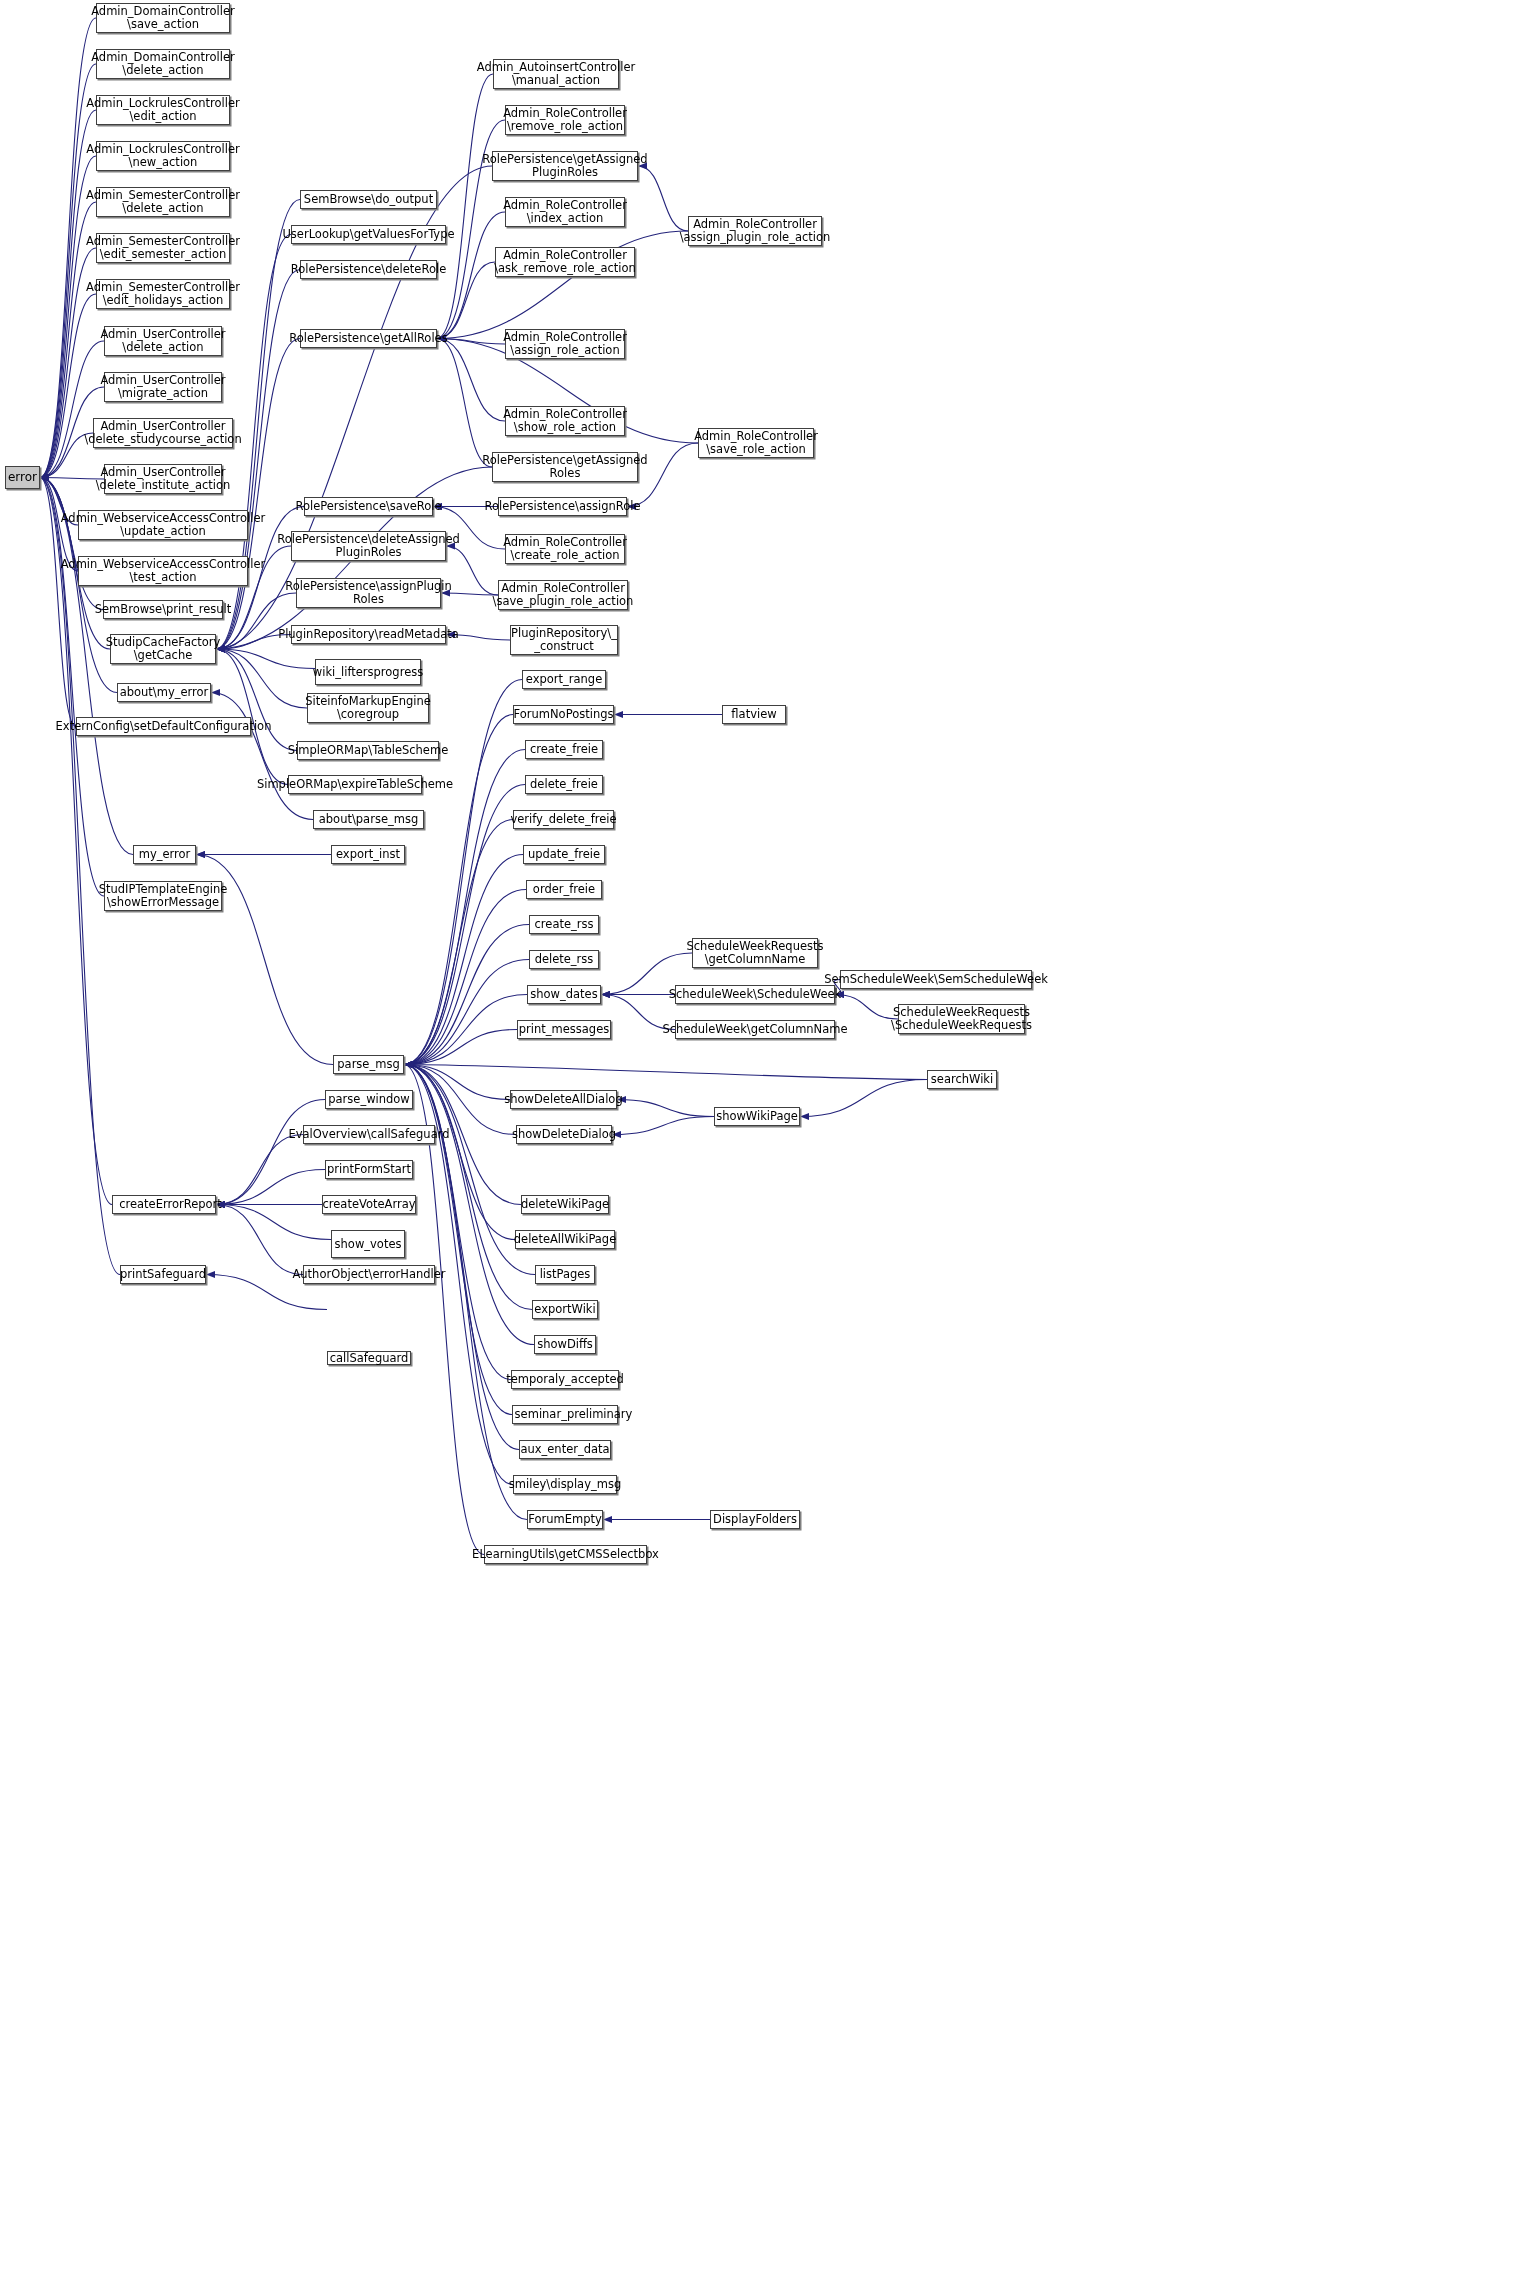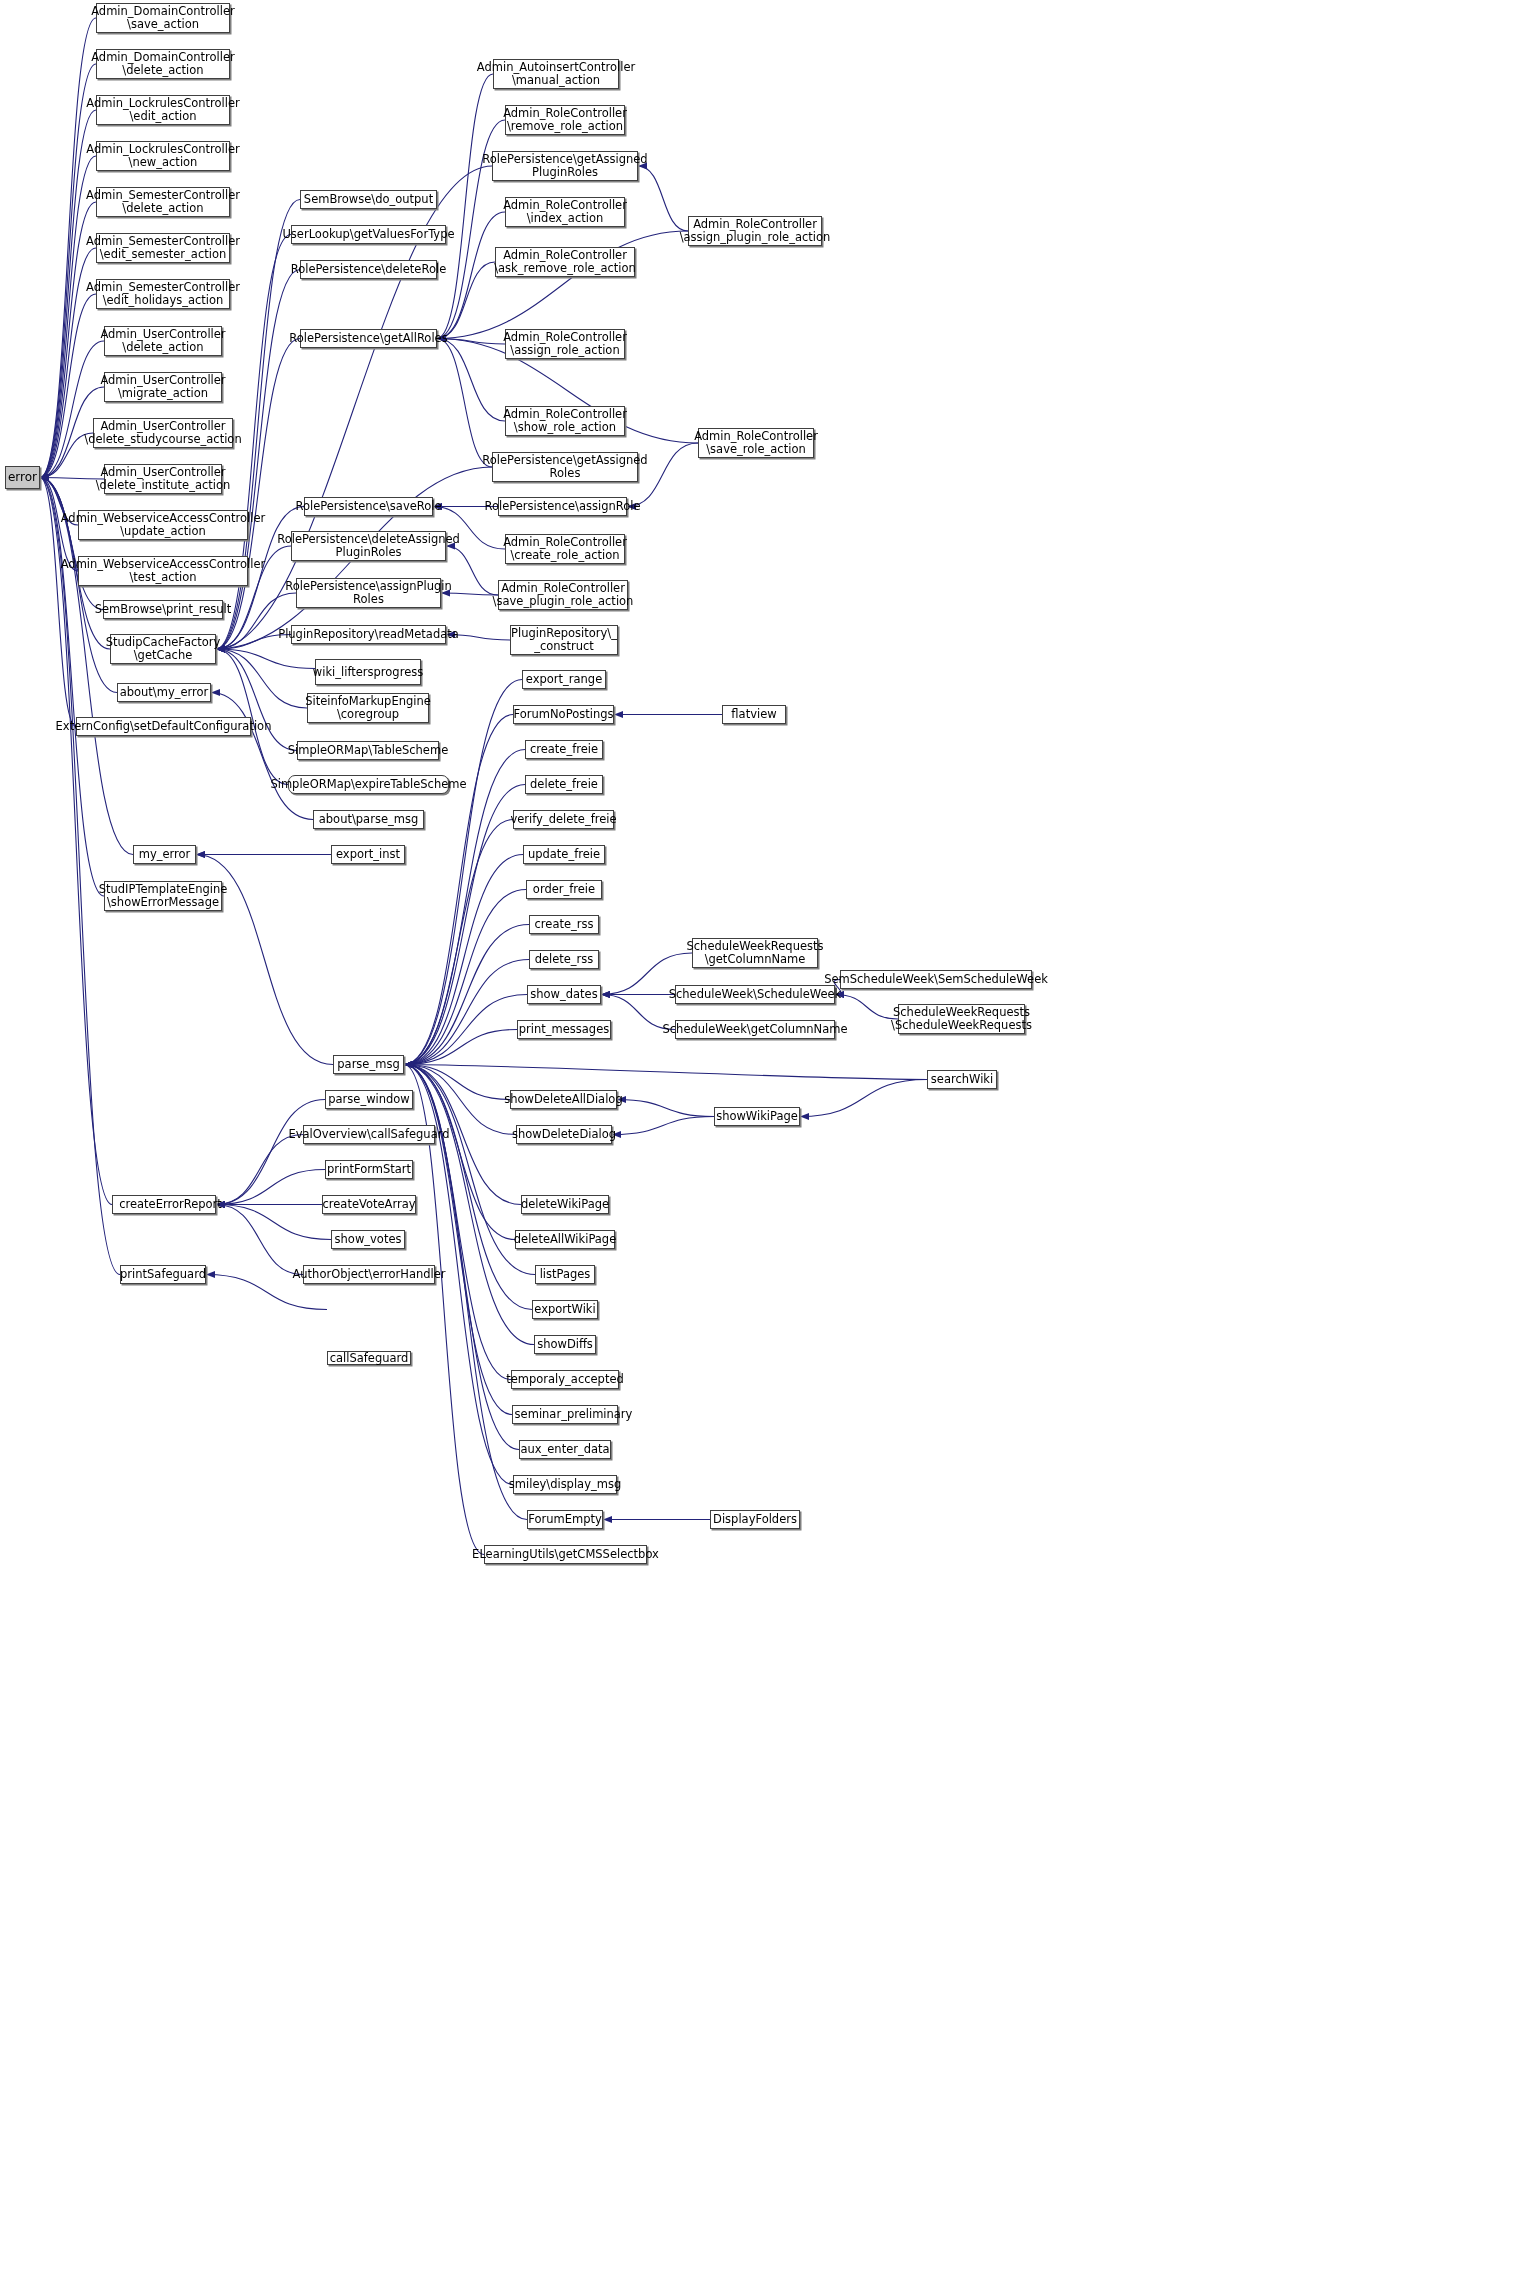--- a/index.html
+++ b/index.html
@@ -259,29 +259,29 @@
       <div class="node" style="left: 304px; top: 497px; width: 129px; height: 19px;">RolePersistence\saveRole</div>
       <div class="node" style="left: 291px; top: 531px; width: 155px; height: 30px;">RolePersistence\deleteAssigned
 PluginRoles</div>
       <div class="node" style="left: 296px; top: 578px; width: 145px; height: 30px;">RolePersistence\assignPlugin
 Roles</div>
       <div class="node" style="left: 291px; top: 625px; width: 155px; height: 19px;">PluginRepository\readMetadata</div>
       <div class="node" style="left: 315px; top: 659px; width: 106px; height: 26px;">wiki_liftersprogress</div>
       <div class="node" style="left: 307px; top: 693px; width: 122px; height: 30px;">SiteinfoMarkupEngine
 \coregroup</div>
       <div class="node" style="left: 297px; top: 741px; width: 142px; height: 19px;">SimpleORMap\TableScheme</div>
-      <div class="node" style="left: 288px; top: 775px; width: 161px; height: 19px; border-radius: 7px;">SimpleORMap\expireTableScheme</div>
+      <div class="node" style="left: 288px; top: 775px; width: 134px; height: 19px;">SimpleORMap\expireTableScheme</div>
       <div class="node" style="left: 313px; top: 810px; width: 111px; height: 19px;">about\parse_msg</div>
       <div class="node" style="left: 331px; top: 845px; width: 74px; height: 19px;">export_inst</div>
       <div class="node" style="left: 333px; top: 1055px; width: 71px; height: 19px;">parse_msg</div>
       <div class="node" style="left: 325px; top: 1090px; width: 88px; height: 19px;">parse_window</div>
       <div class="node" style="left: 303px; top: 1125px; width: 132px; height: 19px;">EvalOverview\callSafeguard</div>
       <div class="node" style="left: 325px; top: 1160px; width: 88px; height: 19px;">printFormStart</div>
       <div class="node" style="left: 322px; top: 1195px; width: 94px; height: 19px;">createVoteArray</div>
-      <div class="node" style="left: 331px; top: 1230px; width: 74px; height: 19px;">show_votes</div>
+      <div class="node" style="left: 331px; top: 1230px; width: 74px; height: 28px;">show_votes</div>
       <div class="node" style="left: 303px; top: 1265px; width: 132px; height: 19px;">AuthorObject\errorHandler</div>
       <div class="node" style="left: 327px; top: 1320px; width: 84px; height: 14px; margin-top: 31px;">callSafeguard</div>
       <div class="node" style="left: 493px; top: 59px; width: 126px; height: 30px;">Admin_AutoinsertController
 \manual_action</div>
       <div class="node" style="left: 505px; top: 105px; width: 120px; height: 30px;">Admin_RoleController
 \remove_role_action</div>
       <div class="node" style="left: 492px; top: 151px; width: 146px; height: 30px;">RolePersistence\getAssigned
 PluginRoles</div>
       <div class="node" style="left: 505px; top: 197px; width: 120px; height: 30px;">Admin_RoleController
 \index_action</div>

